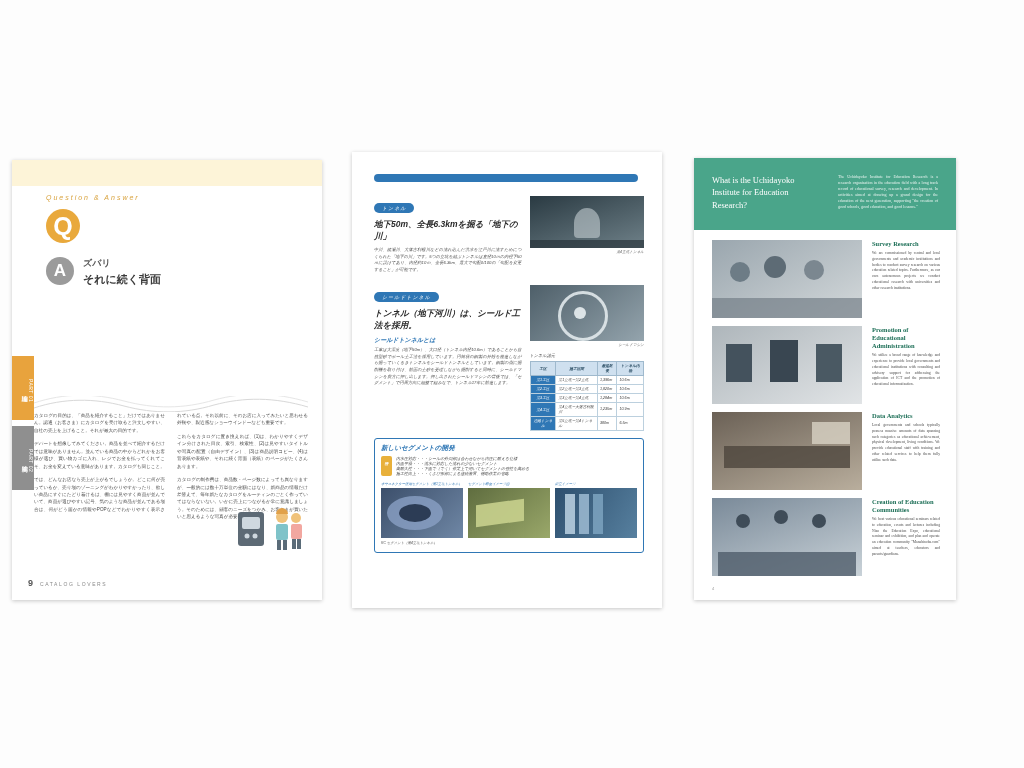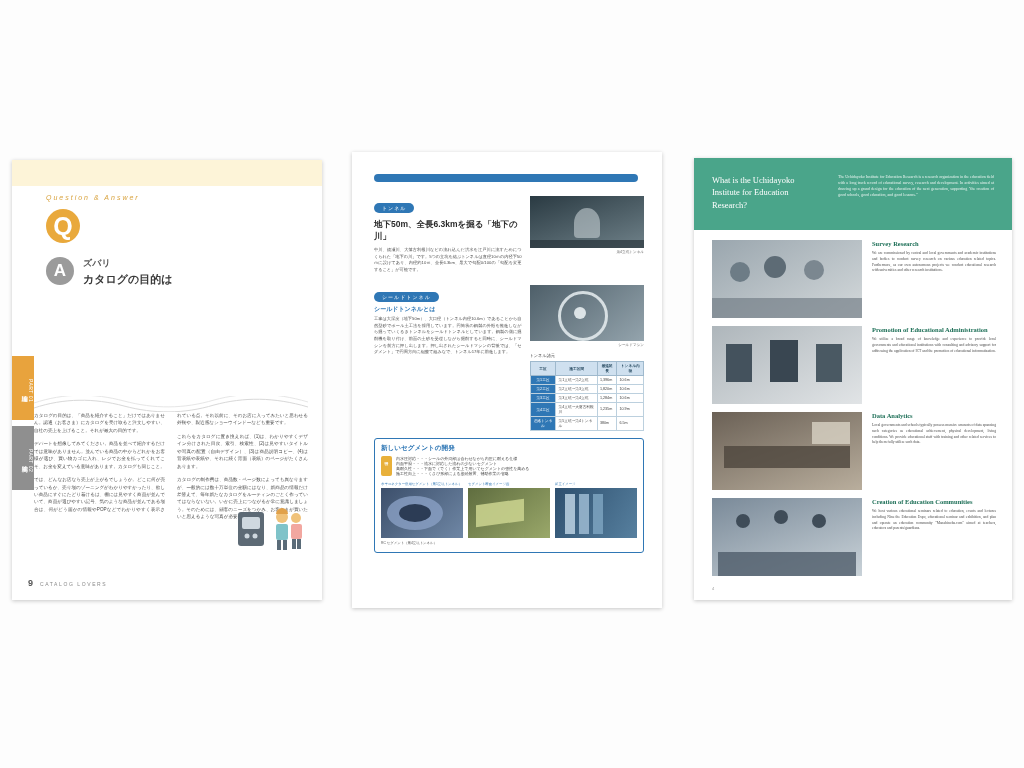--- a/index.html
+++ b/index.html
@@ -41,21 +41,21 @@
   #page1 .wave{position:absolute;left:22px;right:14px;top:236px;height:16px;}
   #page1 .cols{position:absolute;left:22px;right:14px;top:252px;bottom:36px;
     column-count:2;column-gap:12px;font-size:4.6px;line-height:1.62;color:#4a4a4a;text-align:justify;}
   #page1 .cols p{margin:0 0 6px 0;}
   #page1 .footer{position:absolute;left:16px;bottom:12px;display:flex;align-items:baseline;gap:7px;}
   .pgnum{font-size:9px;font-weight:bold;color:#555;}
   .footnote{font-size:5px;letter-spacing:1.6px;color:#8a8a8a;}
   .illus{position:absolute;right:16px;bottom:44px;width:70px;height:56px;}
 
   
-  #page2{left:352px;top:152px;width:310px;height:456px;}
+  #page2{left:352px;top:152px;width:310px;height:456px;font-style:italic;}
   #page2 .bluebar{position:absolute;left:22px;top:22px;width:264px;height:8px;background:#2f77b5;border-radius:4px;}
   #page2 .body{position:absolute;left:22px;top:44px;right:18px;bottom:16px;}
   .sec-label{display:inline-block;background:#2f77b5;color:#fff;font-size:5px;
      padding:2px 8px;border-radius:7px;letter-spacing:1px;}
   .sec-title{font-size:8.5px;font-weight:bold;color:#2a2a2a;margin:5px 0 4px;}
   .para{font-size:4.2px;line-height:1.6;color:#4d4d4d;text-align:justify;margin:0 0 5px;}
   .photo{background:#6d7a80;position:relative;overflow:hidden;}
   .ph-cap{font-size:3.6px;color:#666;margin-top:2px;text-align:right;}
   .two{display:flex;gap:8px;}
   .leftcol{width:152px;}
@@ -70,21 +70,21 @@
   .feat{display:flex;gap:4px;font-size:4px;color:#444;}
   .feat .lab{background:#e8b03a;color:#fff;border-radius:2px;padding:2px 3px;writing-mode:vertical-rl;font-size:3.8px;}
   .imgrow{display:flex;gap:5px;margin-top:6px;}
   .imgrow .cell{flex:1;}
   .cell-cap{font-size:3.4px;color:#2f77b5;margin-bottom:2px;}
   .ph-a{height:50px;background:linear-gradient(135deg,#3c4f6b,#6f87a5);}
   .ph-b{height:50px;background:linear-gradient(140deg,#5f6d3f,#9aa86a);}
   .ph-c{height:50px;background:linear-gradient(120deg,#2d4f6e,#57809f);}
 
   
-  #page3{left:694px;top:158px;width:318px;height:442px;}
+  #page3{left:694px;top:158px;width:262px;height:442px;}
   #page3 .greenhead{position:absolute;left:0;top:0;width:100%;height:72px;background:#4aa58a;}
   .gh-inner{display:flex;height:100%;box-sizing:border-box;padding:16px 18px;gap:14px;}
   .gh-title{color:#fff;font-family:"Liberation Serif",serif;font-size:8.5px;line-height:1.45;width:112px;}
   .gh-body{color:#eaf5f1;font-family:"Liberation Serif",serif;font-size:4px;line-height:1.5;flex:1;text-align:justify;}
   #page3 .content{position:absolute;left:18px;right:16px;top:82px;bottom:24px;display:flex;flex-direction:column;gap:8px;}
   .grow{display:flex;gap:10px;flex:1;}
   .gimg{width:150px;background:#7e8a92;position:relative;overflow:hidden;}
   .gtxt{flex:1;}
   .gt-h{color:#1d6f57;font-family:"Liberation Serif",serif;font-size:6.5px;font-weight:bold;margin-bottom:3px;line-height:1.25;}
   .gt-p{color:#4b4b4b;font-family:"Liberation Serif",serif;font-size:3.7px;line-height:1.55;text-align:justify;}
@@ -115,21 +115,21 @@
 
     <div class="qa-head">
       <div class="qa-kicker">Question &amp; Answer</div>
       <div class="qa-row">
         <div class="circle-q">Q</div>
       </div>
       <div class="qa-row a-wrap">
         <div class="circle-a">A</div>
         <div class="a-text">
           <span class="small">ズバリ</span>
-          <span>カタログの目的は</span>
+          <span>それに続く背面</span>
         </div>
       </div>
     </div>
 
     <svg class="wave" viewBox="0 0 274 16" preserveAspectRatio="none">
       <path d="M0,12 C30,2 60,2 90,10 C120,18 150,18 180,9 C210,1 240,1 274,11" fill="none" stroke="#d8d8d8" stroke-width="1"></path>
       <path d="M0,7 C30,-3 60,-3 90,5 C120,13 150,13 180,4 C210,-4 240,-4 274,6" fill="none" stroke="#e6e6e6" stroke-width="1"></path>
     </svg>
 
     <div class="cols">
@@ -177,20 +177,21 @@
             <div class="p-fig" style="left:44px;top:12px;width:26px;height:30px;background:#cfd9dd;opacity:.55;border-radius:50% 50% 4px 4px;"></div>
             <div class="p-band" style="left:0;bottom:0;width:100%;height:8px;background:#1f2a30;opacity:.6;"></div>
           </div>
           <div class="ph-cap">第4立坑トンネル</div>
         </div>
       </div>
 
       <div class="two" style="margin-top:6px;">
         <div class="leftcol">
           <span class="sec-label">シールドトンネル</span>
+          <div class="sec-title">トンネル（地下河川）は、シールド工法を採用。</div>
           <div class="sec-title" style="font-size:6px;color:#2f77b5;margin:2px 0;">シールドトンネルとは</div>
           <p class="para">工事は大深度（地下50m）、大口径（トンネル内径10.6m）であることから自然型砂でボール土工法を採用しています。円筒状の鋼製の外殻を推進しながら掘っていくるきトンネルをシールドトンネルとしています。鋼製の側に掘削機を取り付け、前面の土砂を受理しながら掘削すると同時に、シールドマシンを前方に押し出します。押し出されたシールドマシンの背後では、「セグメント」で円周方向に組整て組みなで、トンネル17年に前進します。</p>
         </div>
         <div class="rightcol">
           <div class="photo" style="height:56px;background:linear-gradient(140deg,#4e5f69,#94a4ad);">
             <div class="p-fig" style="left:28px;top:6px;width:44px;height:44px;border:3px solid #e8eef1;opacity:.85;"></div>
             <div class="p-fig" style="left:44px;top:22px;width:12px;height:12px;background:#e8eef1;opacity:.9;"></div>
           </div>
           <div class="ph-cap">シールドマシン</div>
 

